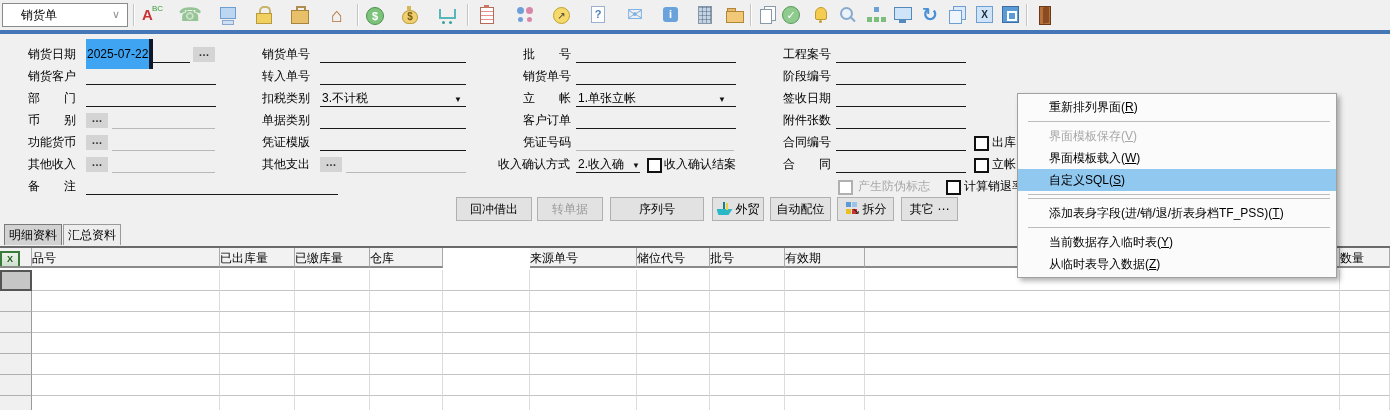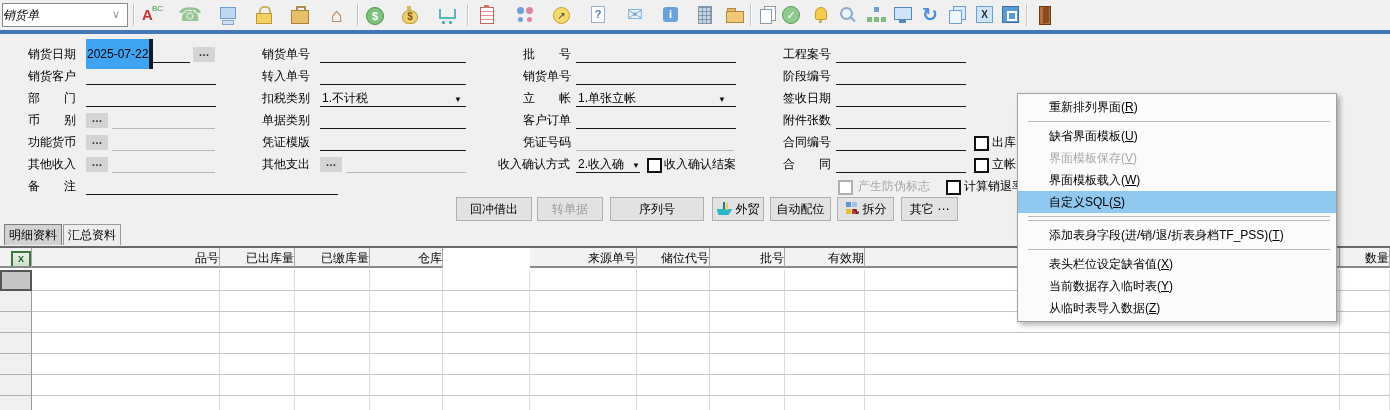--- a/index.html
+++ b/index.html
@@ -2,21 +2,21 @@
 <html><head>
 <meta charset="utf-8">
 <style>
   html,body{margin:0;padding:0;background:#d8d8d8;}
   .screen{position:relative;width:1390px;height:410px;background:#f0f0f0;overflow:hidden;
           font-family:"Liberation Sans","DejaVu Sans",sans-serif;font-size:12px;color:#000;}
 
   
   .toolbar{position:absolute;left:0;top:0;width:1390px;height:30px;background:#f0f0f0;}
   .tcombo{position:absolute;left:2px;top:3px;width:124px;height:22px;background:#fff;border:1px solid #8a8a8a;line-height:22px;}
-  .tcombo .cval2{position:absolute;left:0;top:0;font-style:italic;}
+  .tcombo .cval2{position:absolute;left:18px;top:0;}
   .cchev{position:absolute;right:2px;top:1px;width:18px;height:18px;color:#909090;text-align:center;line-height:18px;font-size:11px;}
   .cchev::before{content:"∨";}
   .tsep{position:absolute;top:4px;width:1px;height:22px;background:#c4c4c4;border-right:1px solid #fdfdfd;}
   .ti{position:absolute;top:3px;width:24px;height:24px;text-align:center;line-height:24px;}
 
   .font-icon::before{content:"A";position:absolute;left:2px;top:3px;color:#c83232;font-weight:bold;font-size:15px;line-height:18px;}
   .font-icon::after{content:"BC";position:absolute;left:12px;top:1px;color:#3a9a3a;font-size:8px;line-height:10px;}
   .phone-icon{color:#95c595;font-size:19px;}
   .phone-icon::before{content:"☎";}
   .computer-icon::before{content:"";position:absolute;left:4px;top:4px;width:14px;height:10px;background:#bdd7f2;border:1px solid #6f9fd0;}
@@ -90,21 +90,21 @@
   .split-icon{display:inline-block;position:relative;width:16px;height:14px;vertical-align:-2px;margin-right:2px;}
   .split-icon::before{content:"";position:absolute;left:1px;top:1px;width:5px;height:5px;background:#5b9bd5;box-shadow:6px 0 0 #9bc3e8,0 7px 0 #e8c020,6px 7px 0 #cc3333;}
   .split-icon::after{content:"↘";position:absolute;left:8px;top:-1px;font-size:9px;color:#111;}
 
   
   .tab{position:absolute;top:224px;height:21px;line-height:21px;text-align:center;box-sizing:border-box;border:1px solid #9a9a9a;border-bottom:none;background:#ededed;}
   .tab.active{background:#d2d2d2;border-color:#7a7a7a;}
 
   
   .grid{position:absolute;left:0;top:246px;width:1390px;height:164px;overflow:hidden;background:#fff;border-top:2px solid #6a6a6a;}
-  .gh{position:absolute;top:0;height:20px;line-height:20px;background:#f2f2f2;text-align:right;border-right:1px solid #a8a8a8;border-bottom:2px solid #8a8a8a;box-sizing:border-box;overflow:hidden;}
+  .gh{position:absolute;top:0;height:20px;line-height:20px;background:#f2f2f2;text-align:left;border-right:1px solid #a8a8a8;border-bottom:2px solid #8a8a8a;box-sizing:border-box;overflow:hidden;}
   .gc{position:absolute;background:#fff;border-right:1px solid #dcdcdc;border-bottom:1px solid #c4c4c4;box-sizing:border-box;}
   .rh{position:absolute;background:#f0f0f0;border-right:1px solid #9a9a9a;border-bottom:1px solid #b0b0b0;box-sizing:border-box;}
   .rh.rowsel{background:#c6c6c6;border:2px solid #555;}
   .excel-icon{display:inline-block;width:16px;height:13px;margin-top:3px;border:2px solid #3a7a3a;background:linear-gradient(#eaf2ea,#cfe0cf);color:#1a5a1a;font-weight:bold;font-size:9px;line-height:13px;text-align:center;}
   .excel-icon::before{content:"X";}
 
   
   .ctxmenu{position:absolute;left:1017px;top:93px;width:320px;background:#fbfbfb;border:1px solid #a0a0a0;box-shadow:3px 3px 5px rgba(0,0,0,0.3);z-index:50;padding:2px 0;box-sizing:border-box;}
   .mi{position:relative;height:22px;line-height:22px;padding-left:31px;white-space:nowrap;overflow:hidden;}
   .mi.hl{background:#90c8f0;}
@@ -152,21 +152,21 @@
     <span class="lbl" style="left:28px;top:178px">备　　注</span>
     <span class="uline" style="left:86px;top:178px;width:252px"><i class="cval"></i></span>
 
     <span class="lbl" style="left:262px;top:46px">销货单号</span>
     <span class="uline" style="left:320px;top:46px;width:146px"><i class="cval"></i></span>
 
     <span class="lbl" style="left:262px;top:68px">转入单号</span>
     <span class="uline" style="left:320px;top:68px;width:146px"><i class="cval"></i></span>
 
     <span class="lbl" style="left:262px;top:90px">扣税类别</span>
-    <span class="uline" style="left:320px;top:90px;width:146px"><i class="cval">1.不计税</i><i class="darr"></i></span>
+    <span class="uline" style="left:320px;top:90px;width:146px"><i class="cval">3.不计税</i><i class="darr"></i></span>
 
     <span class="lbl" style="left:262px;top:112px">单据类别</span>
     <span class="uline" style="left:320px;top:112px;width:146px"><i class="cval"></i></span>
 
     <span class="lbl" style="left:262px;top:134px">凭证模版</span>
     <span class="uline" style="left:320px;top:134px;width:146px"><i class="cval"></i></span>
 
     <span class="lbl" style="left:262px;top:156px">其他支出</span>
     <span class="dots" style="left:320px;top:157px"></span>
     <span class="uline dis" style="left:346px;top:156px;width:120px"><i class="cval"></i></span>
@@ -326,25 +326,23 @@
       <div class="gc" style="left: 530px; top: 148px; width: 107px; height: 21px;"></div>
       <div class="gc" style="left: 637px; top: 148px; width: 73px; height: 21px;"></div>
       <div class="gc" style="left: 710px; top: 148px; width: 75px; height: 21px;"></div>
       <div class="gc" style="left: 785px; top: 148px; width: 80px; height: 21px;"></div>
       <div class="gc" style="left: 865px; top: 148px; width: 475px; height: 21px;"></div>
       <div class="gc" style="left: 1340px; top: 148px; width: 50px; height: 21px;"></div>
     </div>
   <div class="ctxmenu" id="ctxmenu">
       <div class="mi">重新排列界面(<u>R</u>)</div>
       <div class="msep"></div>
-      <div class="mi">缺省界面模板(<u>U</u>)</div>
       <div class="mi dis">界面模板保存(<u>V</u>)</div>
       <div class="mi">界面模板载入(<u>W</u>)</div>
       <div class="mi hl" style="background: rgb(144, 200, 240);">自定义SQL(<u>S</u>)</div>
       <div class="msep"></div>
       <div class="msep"></div>
       <div class="mi">添加表身字段(进/销/退/折表身档TF_PSS)(<u>T</u>)</div>
       <div class="msep"></div>
-      <div class="mi">表头栏位设定缺省值(<u>X</u>)</div>
       <div class="mi">当前数据存入临时表(<u>Y</u>)</div>
       <div class="mi">从临时表导入数据(<u>Z</u>)</div>
     </div>
 </div>
 
 </body></html>

